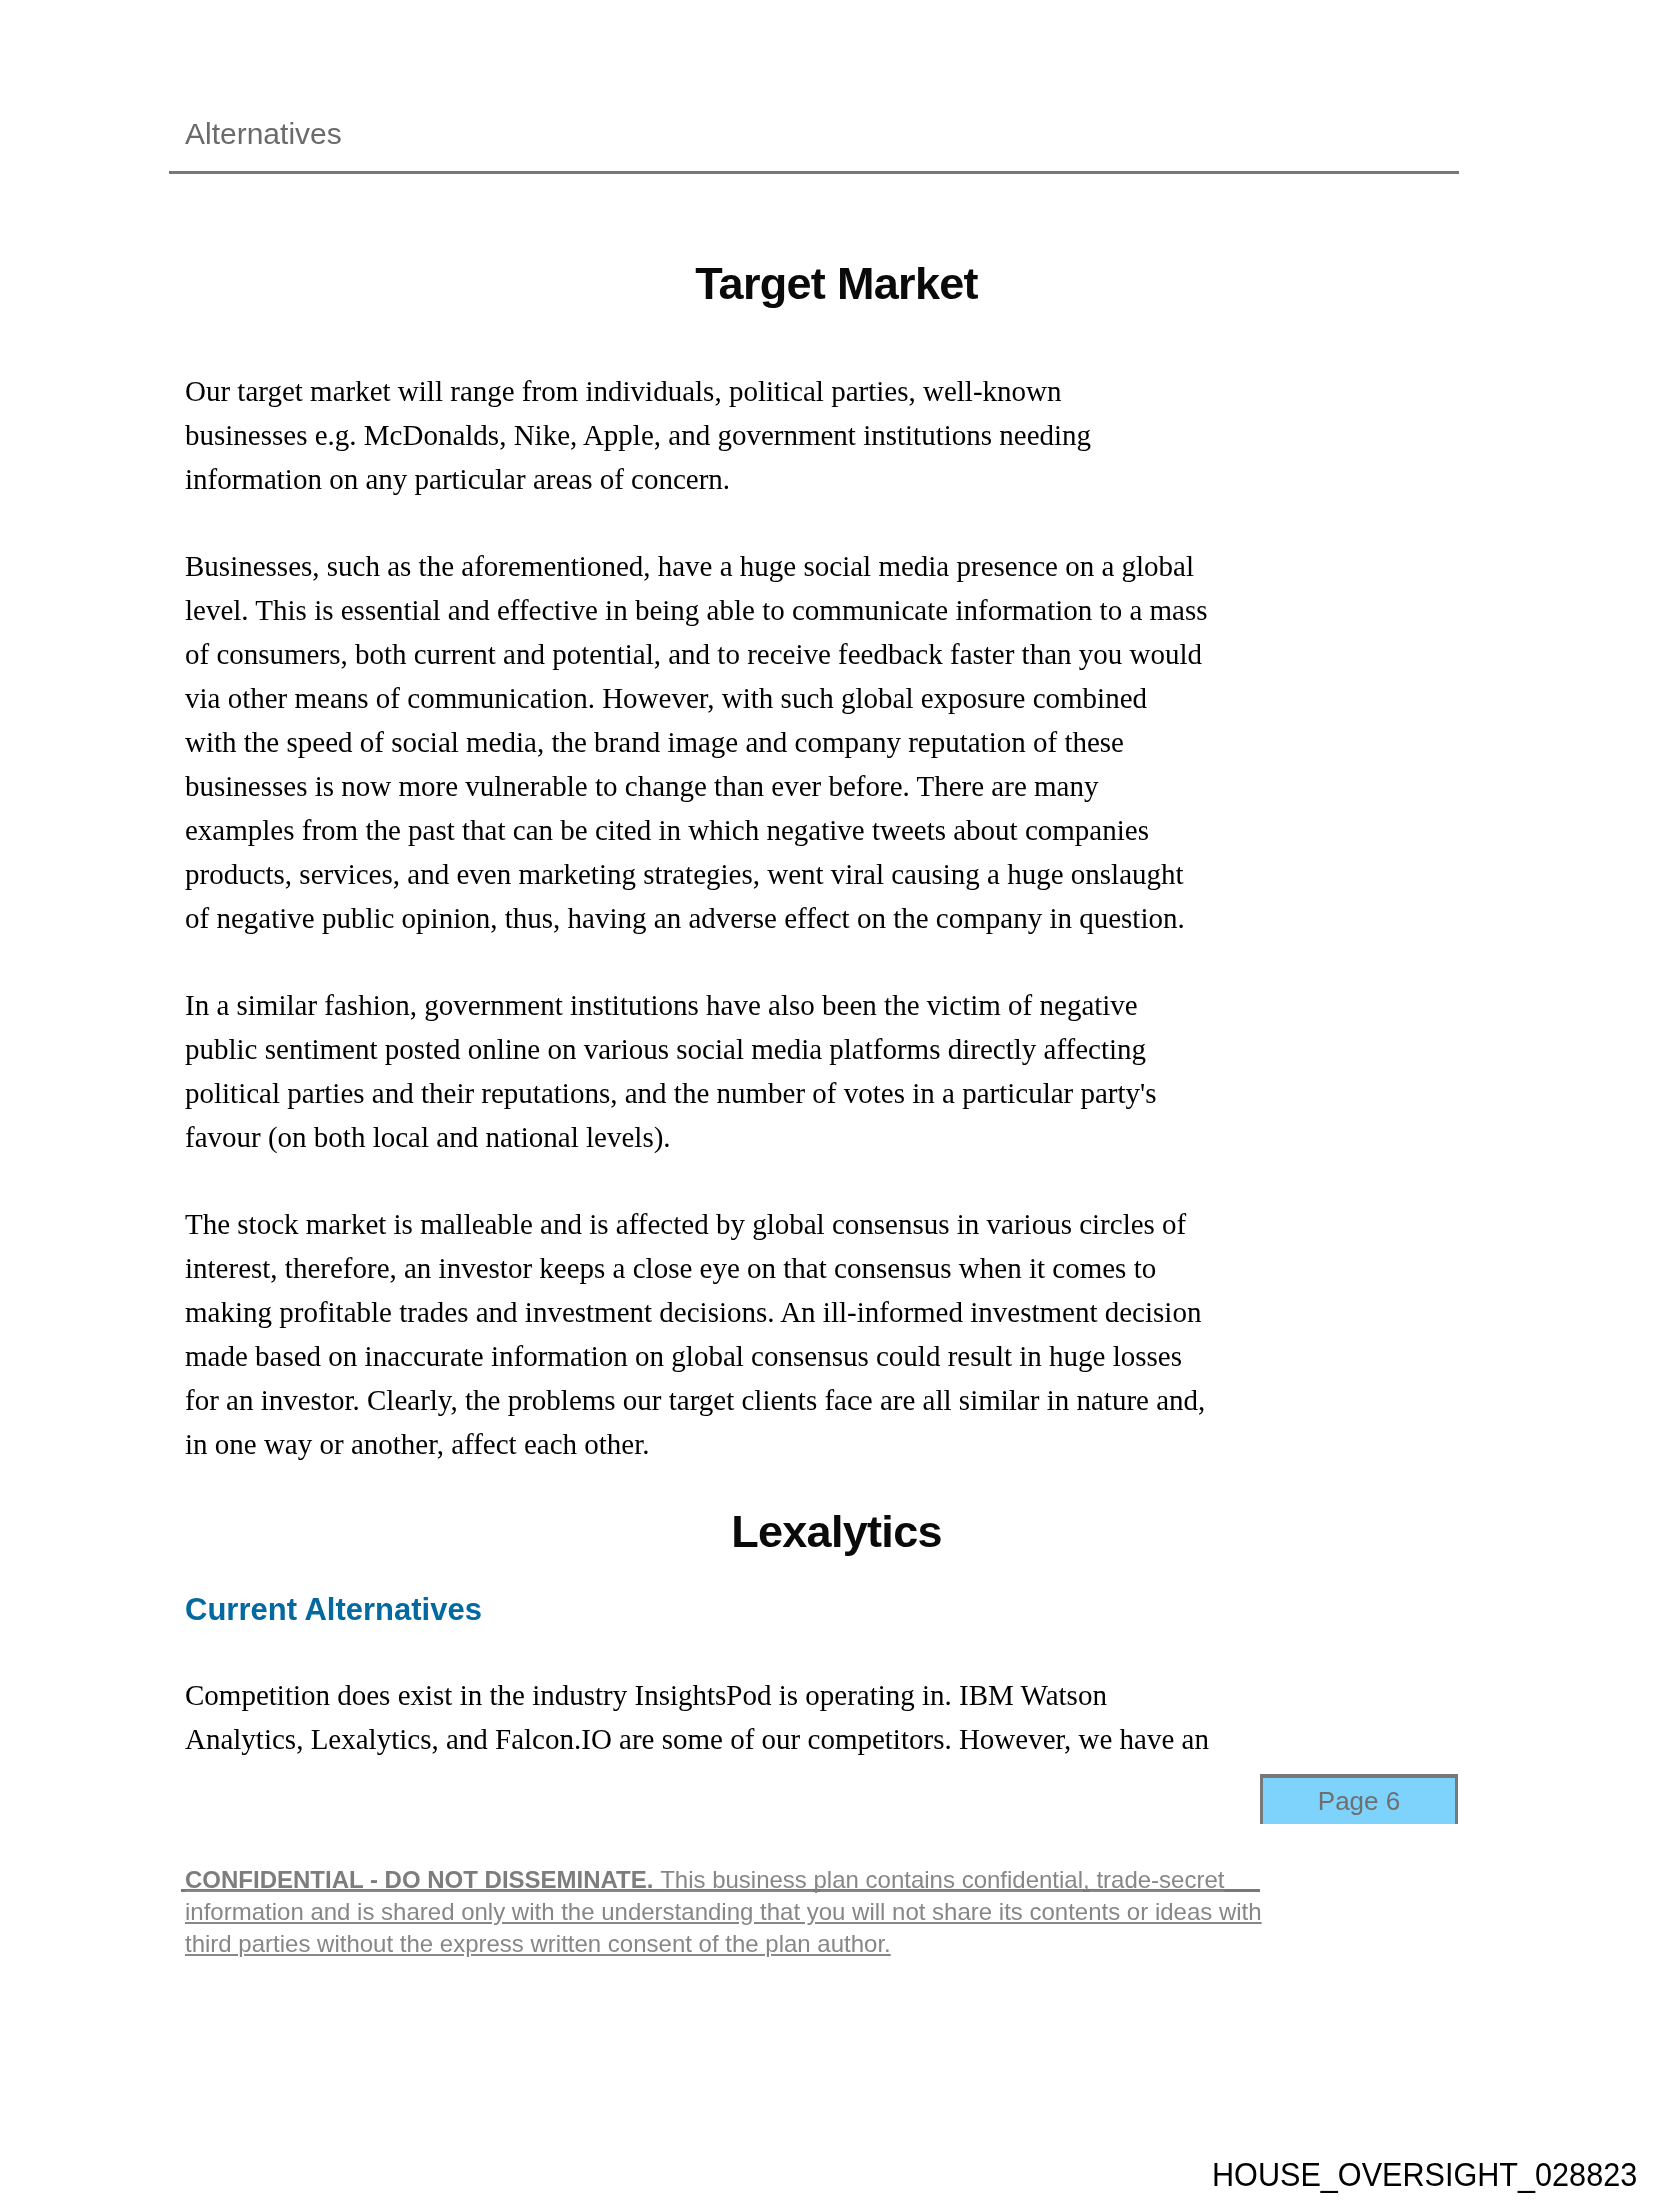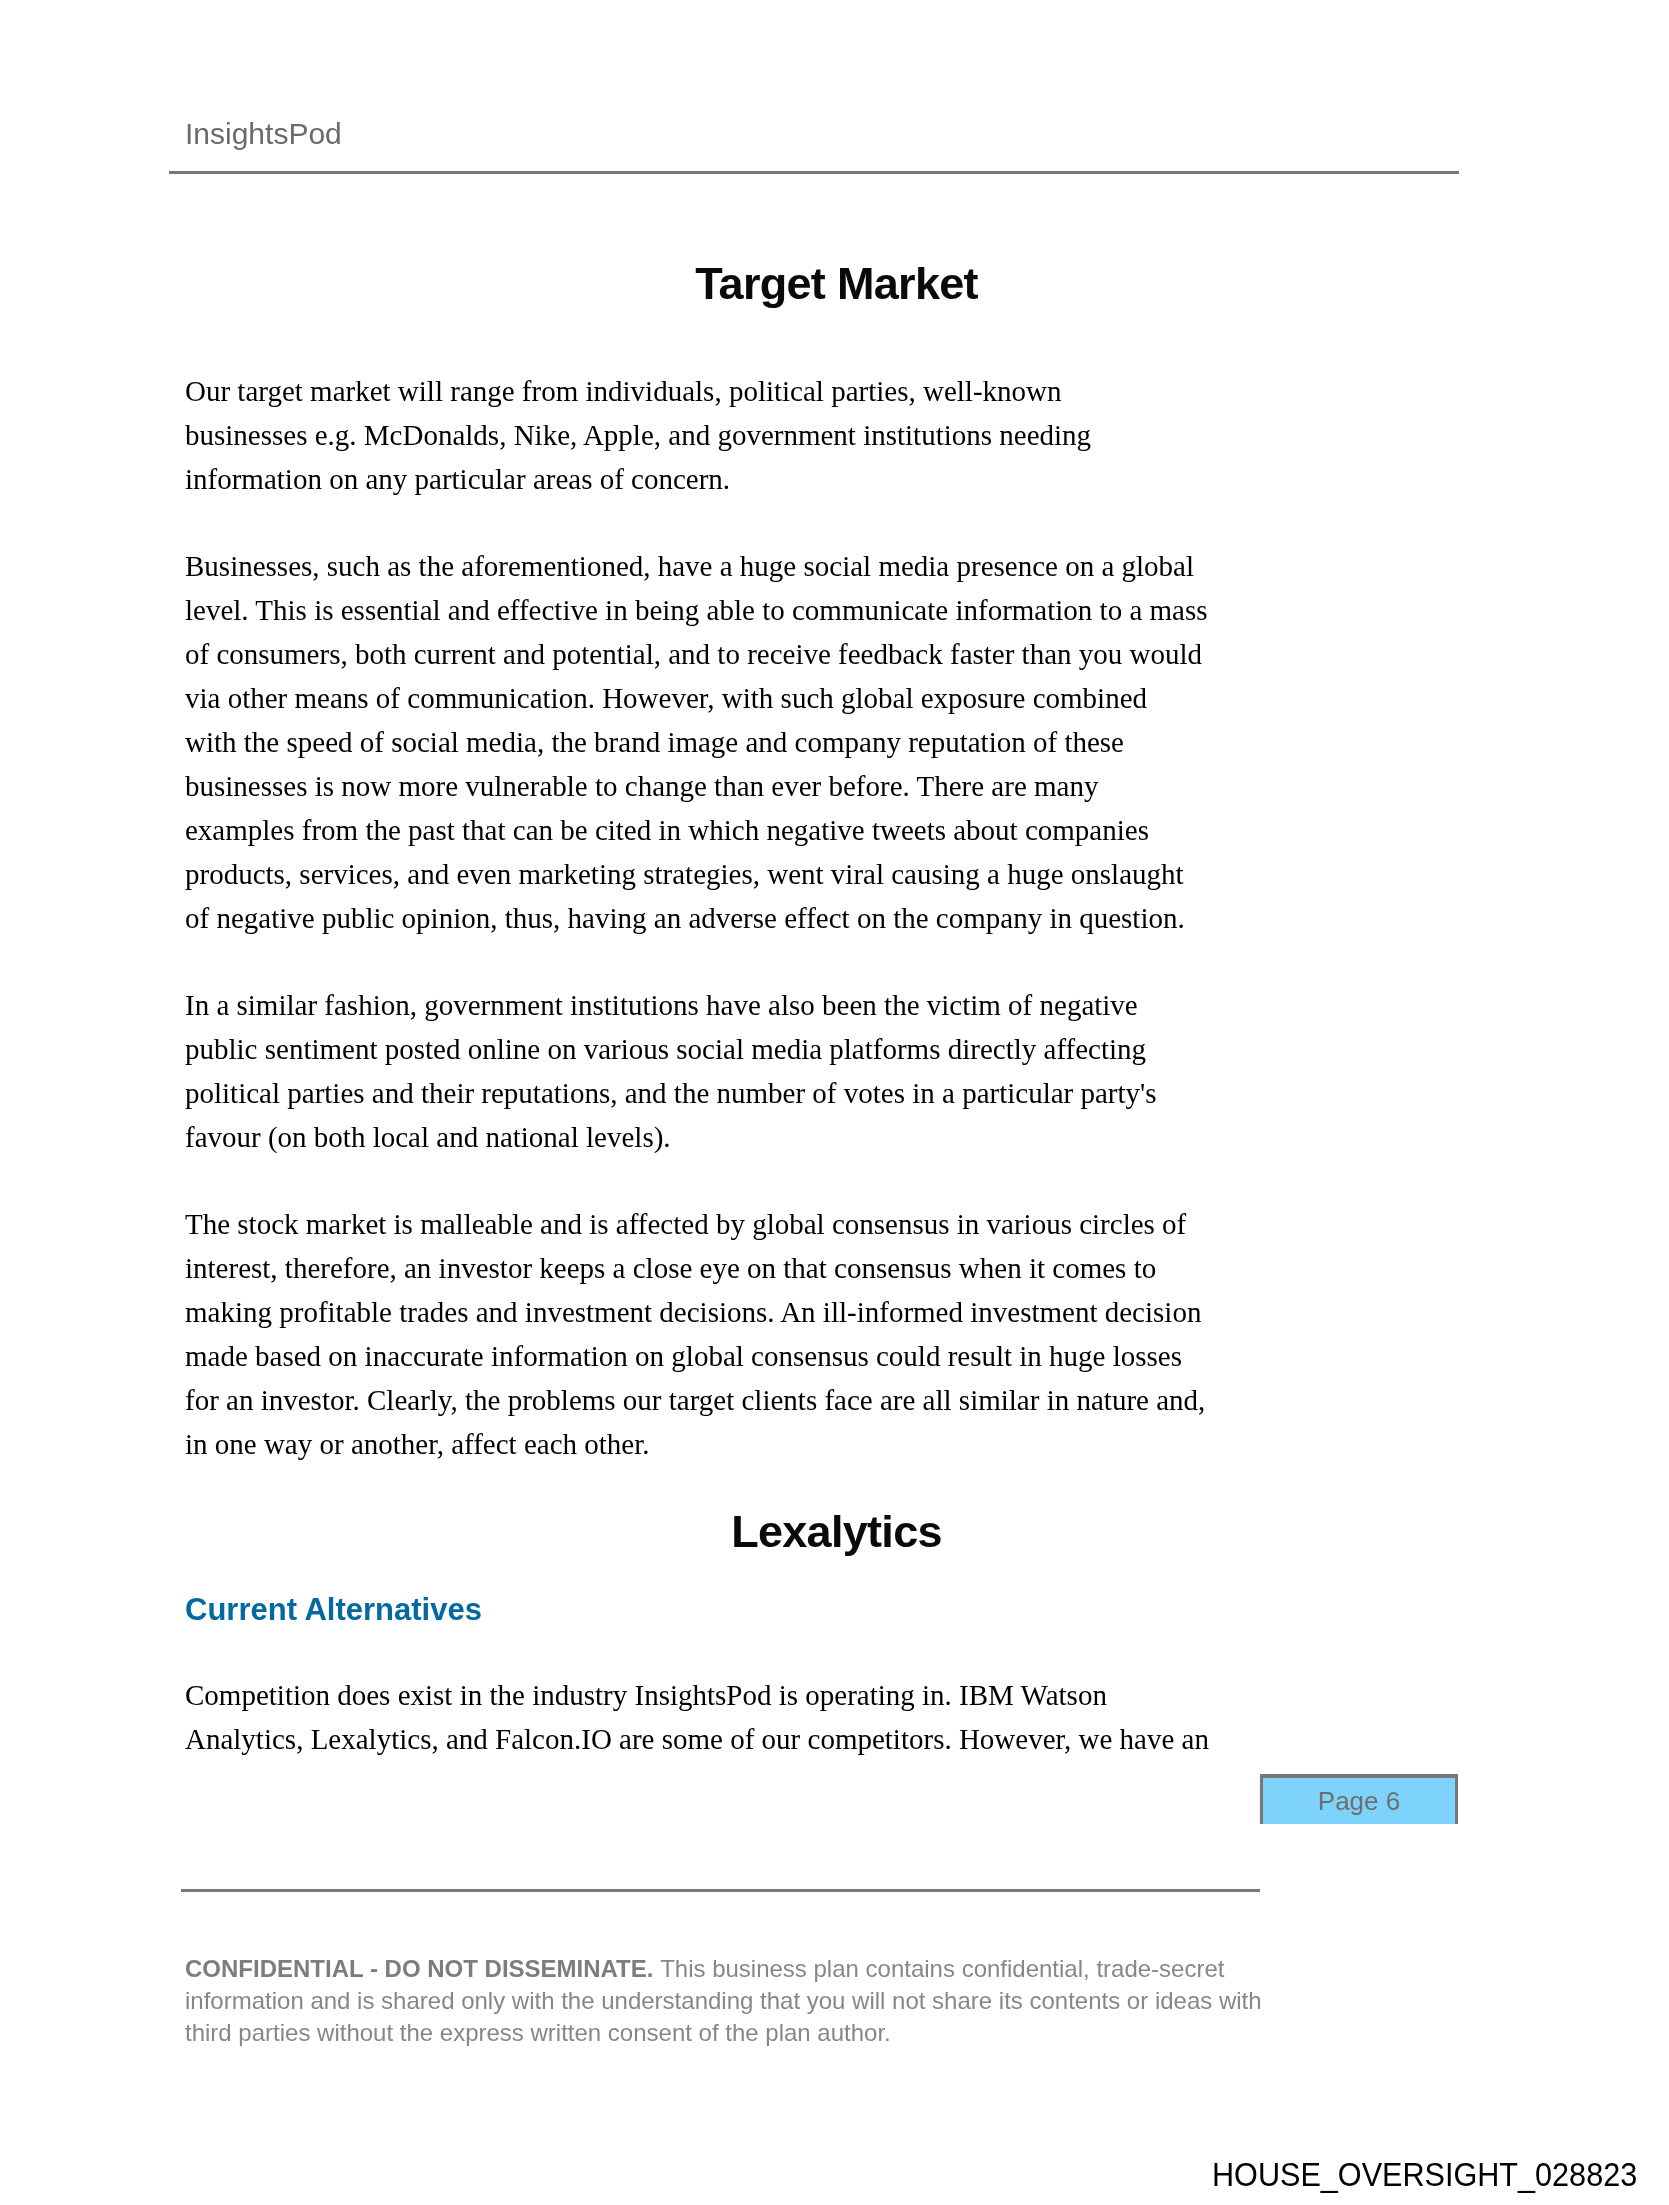--- a/index.html
+++ b/index.html
@@ -95,26 +95,27 @@
     background: #7dd3fc;
     display: flex;
     align-items: center;
     justify-content: center;
     font-size: 26px;
     color: #6f6f6f;
   }
   .confidential {
     position: absolute;
     left: 185px;
-    top: 1921px;
+    top: 1832px;
     width: 1293px;
     font-size: 24px;
     line-height: 32px;
     color: #878787;
     white-space: pre-line;
+    text-decoration: underline;
   }
   .confidential .lead {
     font-weight: bold;
     color: #7d7d7d;
   }
   .bates {
     position: absolute;
     left: 1212px;
     top: 2157px;
     font-size: 34px;
@@ -123,21 +124,21 @@
     transform: scaleX(0.9);
     transform-origin: left center;
     white-space: nowrap;
   }
 </style>
 </head>
 <body>
 
 <div class="page">
 
-  <div class="header-brand">InsightsPod</div>
+  <div class="header-brand">Alternatives</div>
   <div class="header-rule"></div>
 
   <div class="content">
     <h1>Target Market</h1>
 
     <p>Our target market will range from individuals, political parties, well-known
 businesses e.g. McDonalds, Nike, Apple, and government institutions needing
 information on any particular areas of concern.</p>
 
     <p>Businesses, such as the aforementioned, have a huge social media presence on a global

